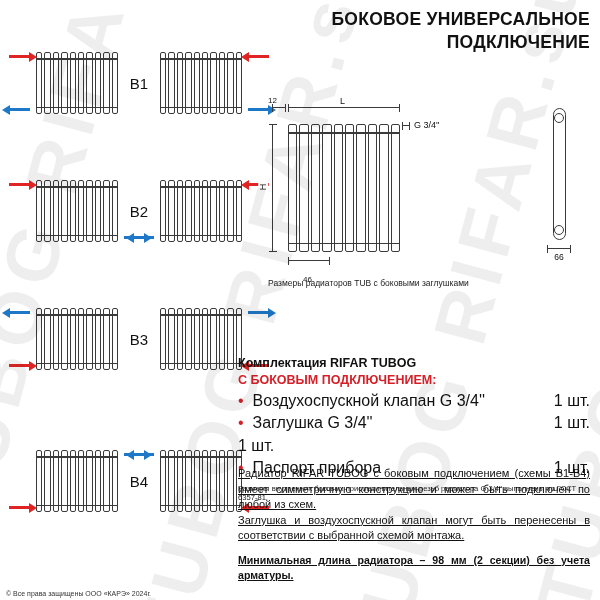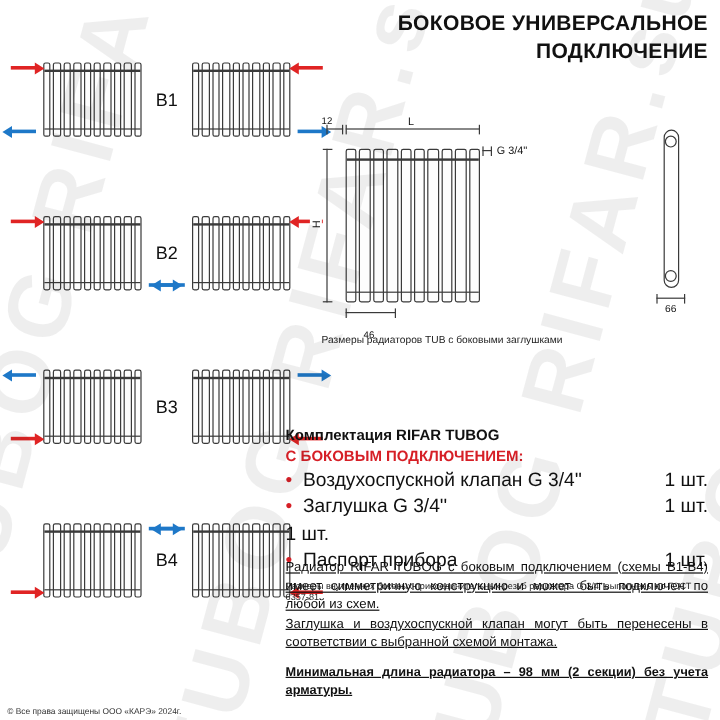--- a/index.html
+++ b/index.html
@@ -196,21 +196,21 @@
           <div class="tube"></div>
           <div class="tube"></div>
           <div class="tube"></div>
           <div class="tube"></div>
         </div>
     <div class="arrow c-supply pos-bottom side-right head-left"></div>
         <div class="arrow c-return pos-top side-right head-right"></div>
       </div>
   </div>
 
-  <div class="scheme-row" style="top:436px">
+  <div class="scheme-row" style="top:450px">
     <div class="radiator-wrap">
       <div class="radiator">
           <div class="tube"></div>
           <div class="tube"></div>
           <div class="tube"></div>
           <div class="tube"></div>
           <div class="tube"></div>
           <div class="tube"></div>
           <div class="tube"></div>
           <div class="tube"></div>

